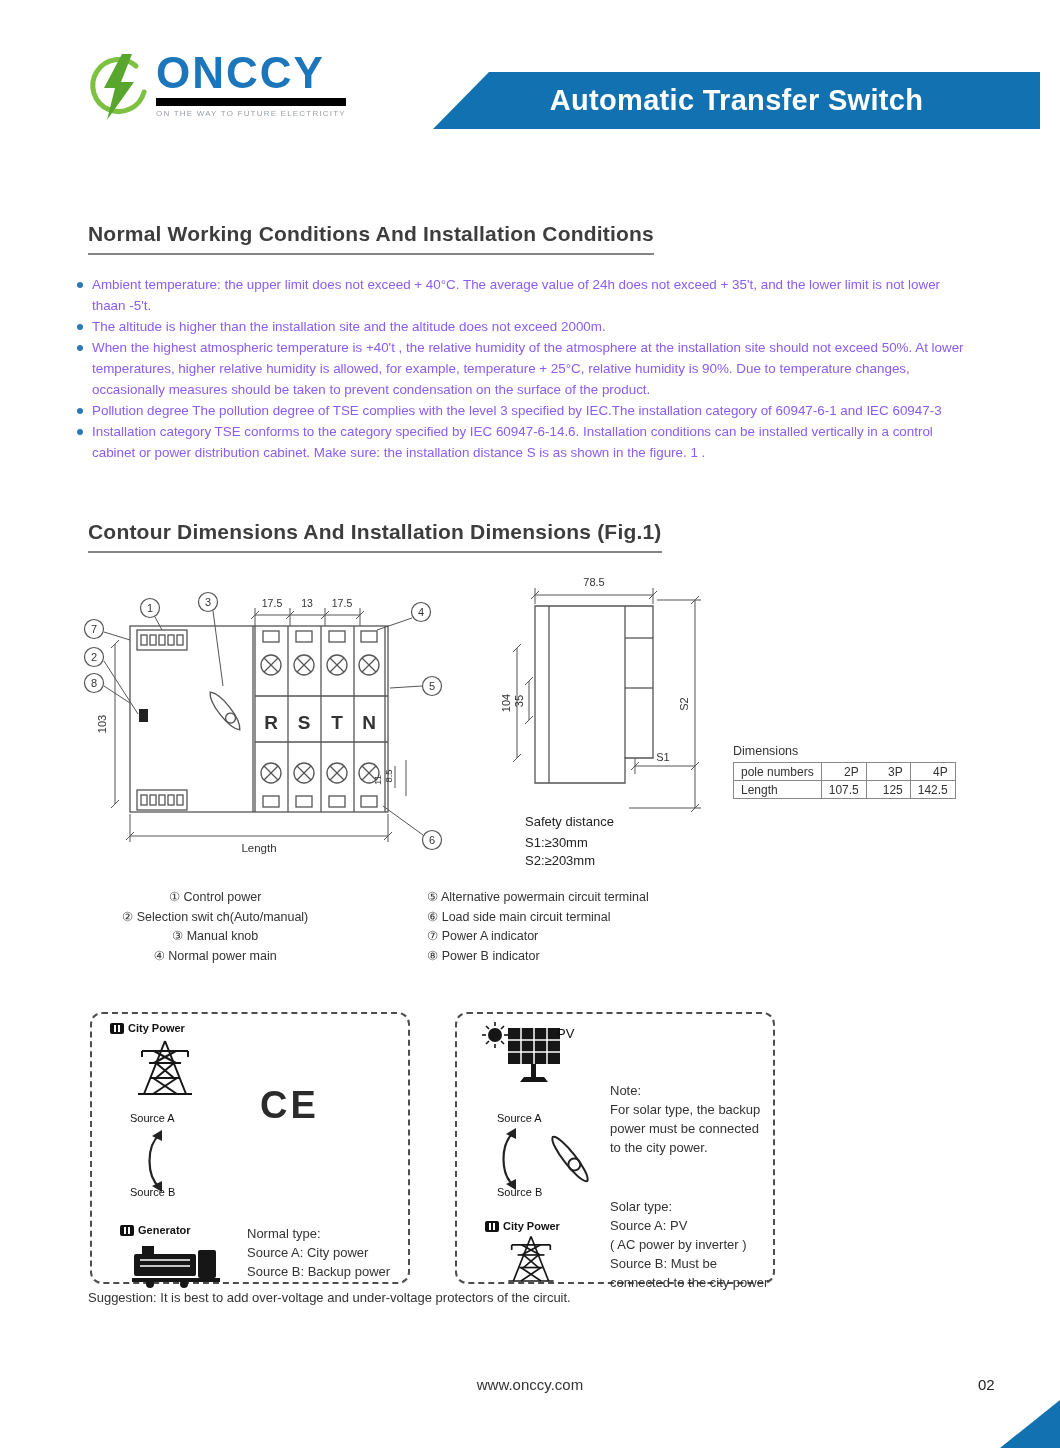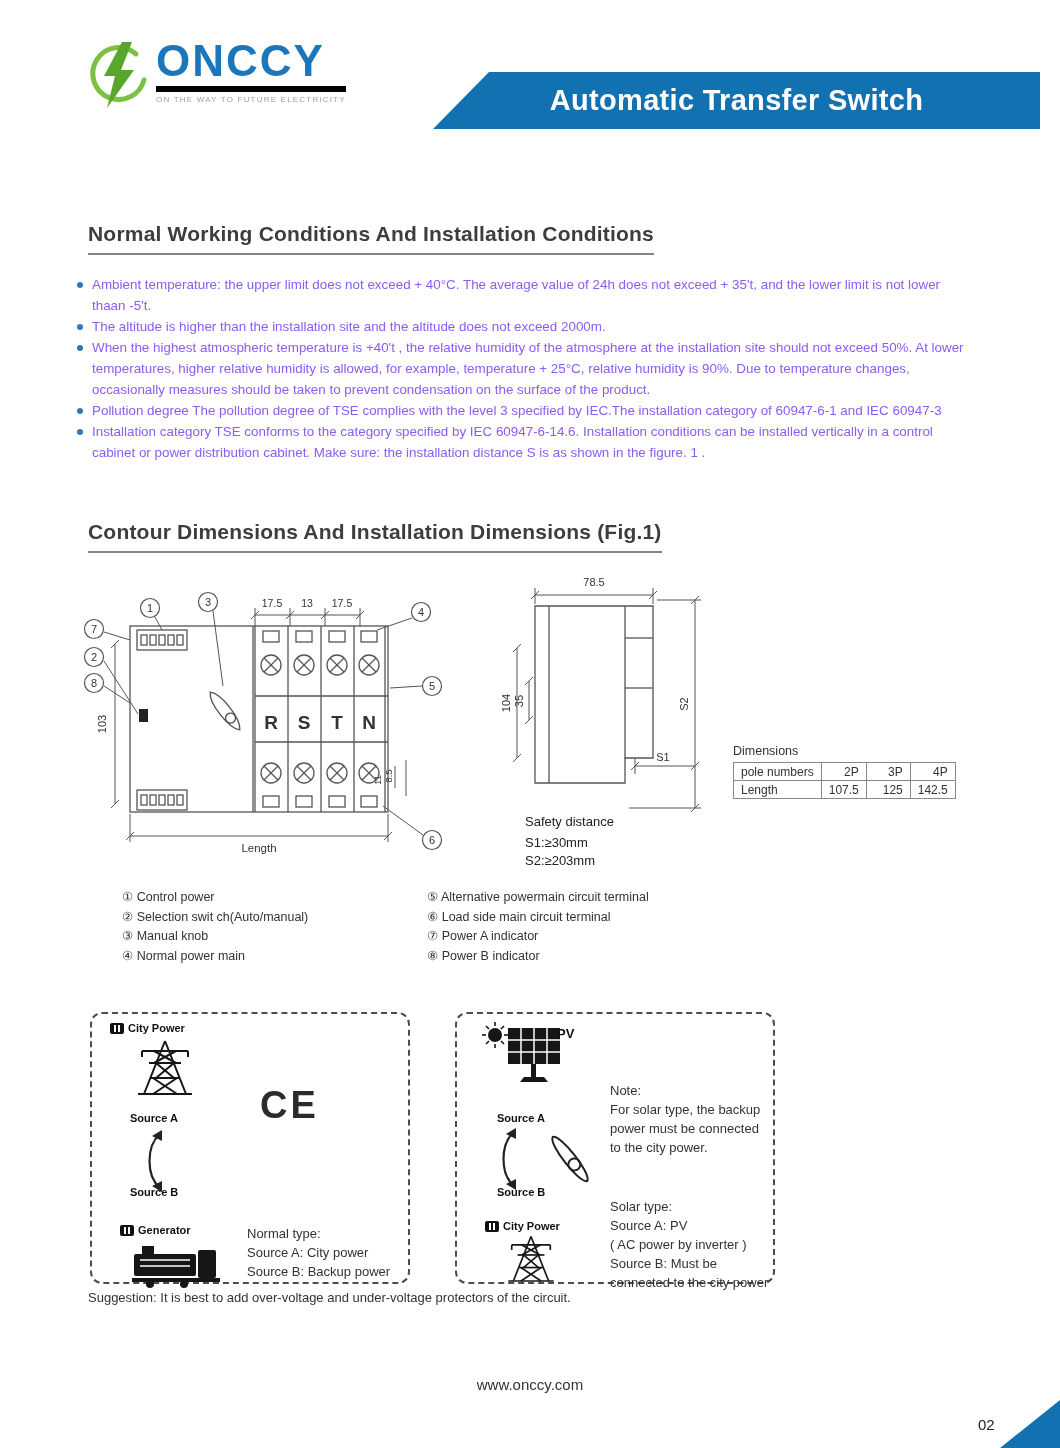--- a/index.html
+++ b/index.html
@@ -2,24 +2,24 @@
 <html><head>
 <meta charset="utf-8">
 <style>
   * { margin:0; padding:0; box-sizing:border-box; }
   body { background:#ffffff; font-family:"Liberation Sans", sans-serif; }
   .page { position:relative; width:1060px; height:1448px; background:#ffffff; overflow:hidden; color:#333; }
   .abs { position:absolute; }
   .pre { white-space:pre-line; }
 
   
-  .logo { position:absolute; left:86px; top:38px; display:flex; align-items:flex-start; }
+  .logo { position:absolute; left:86px; top:50px; display:flex; align-items:flex-start; }
   .logo-text-wrap { margin-left:6px; }
   .logo-word { font-size:44px; font-weight:800; color:#1b76bc; letter-spacing:2px; line-height:46px; }
-  .logo-tagline { font-size:8px; color:#9aa0a6; letter-spacing:1.2px; margin-top:2px; border-top:6px solid #000000; padding-top:3px; display:inline-block; }
+  .logo-tagline { font-size:8px; color:#9aa0a6; letter-spacing:1.2px; margin-top:2px; border-top:8px solid #000000; padding-top:3px; display:inline-block; }
   .banner { position:absolute; left:433px; top:72px; width:607px; height:57px; background:#1171b1;
             clip-path:polygon(56px 0, 100% 0, 100% 100%, 0 100%);
             display:flex; align-items:center; justify-content:center; }
   .banner-title { color:#ffffff; font-size:29px; font-weight:700; letter-spacing:.3px; }
 
   
   h2.sec { font-size:21px; font-weight:600; color:#3d3d3d; letter-spacing:.2px;
            border-bottom:2px solid #858585; padding-bottom:7px; display:inline-block; }
 
   
@@ -40,25 +40,25 @@
   .legend-col { font-size:12.5px; line-height:19.5px; color:#333; }
 
   
   .box { position:absolute; width:320px; height:272px; border:2px dashed #4d4d4d; border-radius:12px; }
   .lbl { font-size:11px; font-weight:700; color:#111; }
   .micro-row { display:flex; align-items:center; gap:4px; position:absolute; }
   .mini-icon { display:inline-block; width:14px; height:11px; background:#111; border-radius:2px; position:relative; }
   .mini-icon::after { content:""; position:absolute; left:4px; top:2px; width:2px; height:7px; background:#fff; box-shadow:4px 0 0 #fff; }
   .cap { font-size:13px; line-height:19px; color:#333; }
   .ce { font-size:38px; font-weight:700; color:#2b2b2b; letter-spacing:3px; }
-  .srclbl { position:absolute; font-size:11px; font-weight:700; color:#111; }
+  .srclbl { position:absolute; font-size:11px; font-weight:400; color:#111; }
 
   .sugg { font-size:13px; color:#333; }
   .footer-site { position:absolute; left:0; width:100%; text-align:center; top:1376px; font-size:15px; color:#333; }
-  .pagenum { position:absolute; left:978px; top:1376px; font-size:15px; color:#222;margin-top:40px; }
+  .pagenum { position:absolute; left:978px; top:1376px; font-size:15px; color:#222; }
   .corner { position:absolute; right:0; bottom:0; width:0; height:0;
             border-left:60px solid transparent; border-bottom:48px solid #1171b1; }
 </style>
 </head>
 <body>
 
 <div class="page">
 
   <div class="logo">
     <svg width="64" height="76" viewBox="0 0 64 76">
@@ -313,21 +313,21 @@
           <td class="first">Length</td>
           <td>107.5</td>
           <td>125</td>
           <td>142.5</td>
         </tr>
       </tbody>
         </table>
     </div>
   </div>
 
-  <div class="legend-col abs" style="left:122px; top:888px;">
+  <div class="legend-col abs" style="left:122px; top:888px;text-align:center;">
     <div>① Control power</div>
     <div>② Selection swit ch(Auto/manual)</div>
     <div>③ Manual knob</div>
     <div>④ Normal power main</div>
   </div>
   <div class="legend-col abs" style="left:427px; top:888px;">
     <div>⑤ Alternative powermain circuit terminal</div>
     <div>⑥ Load side main circuit terminal</div>
     <div>⑦ Power A indicator</div>
     <div>⑧ Power B indicator</div>

